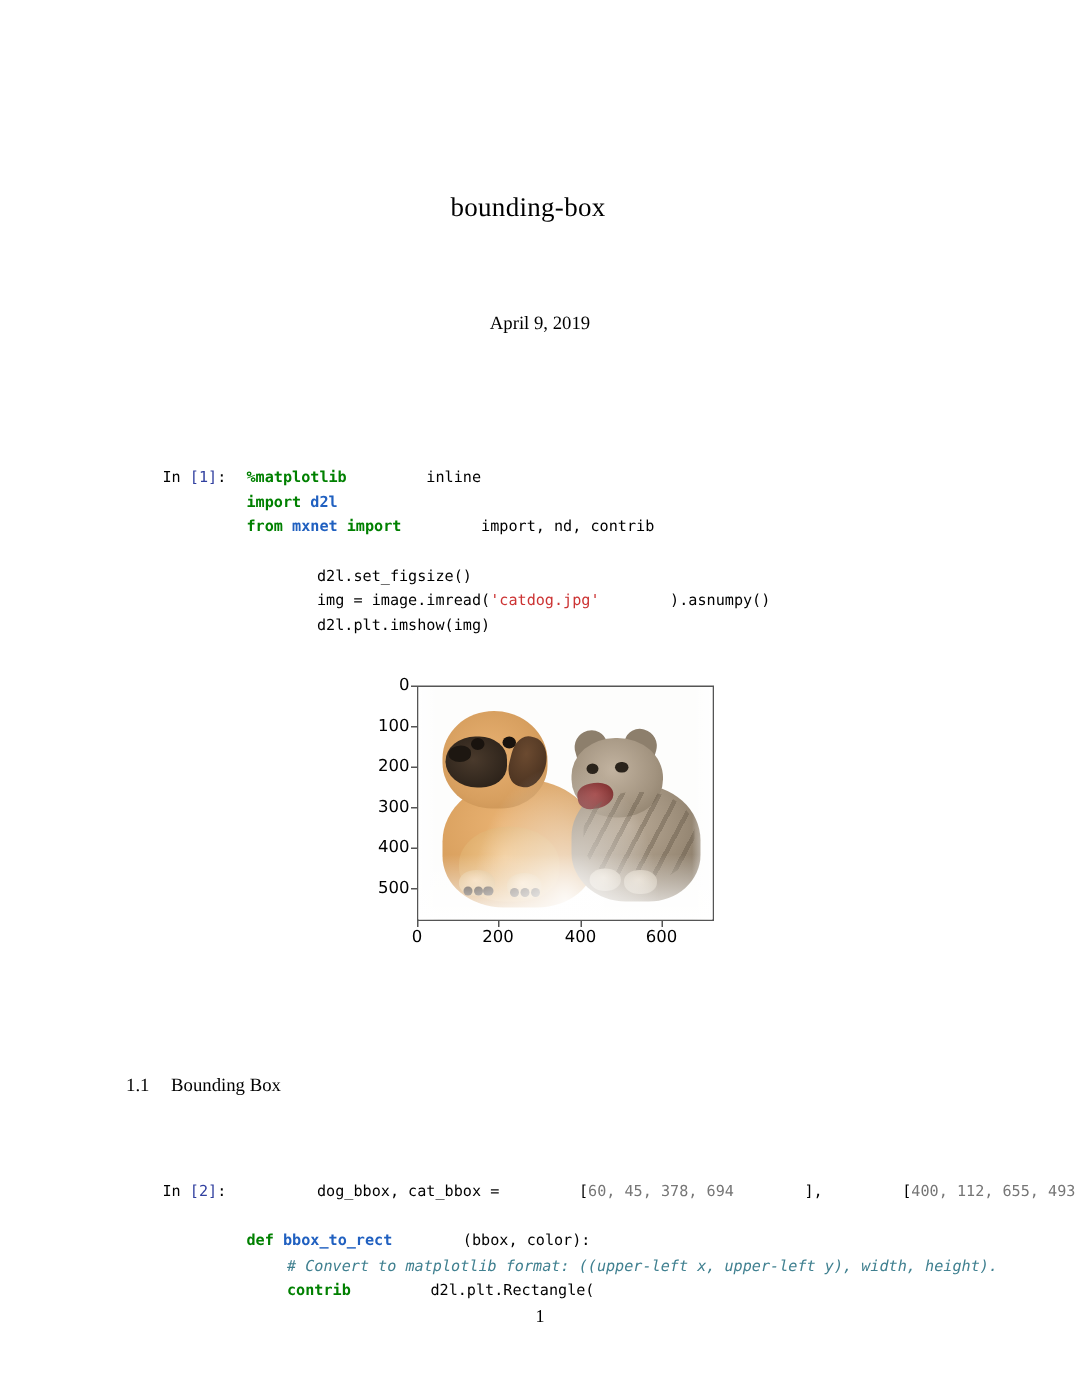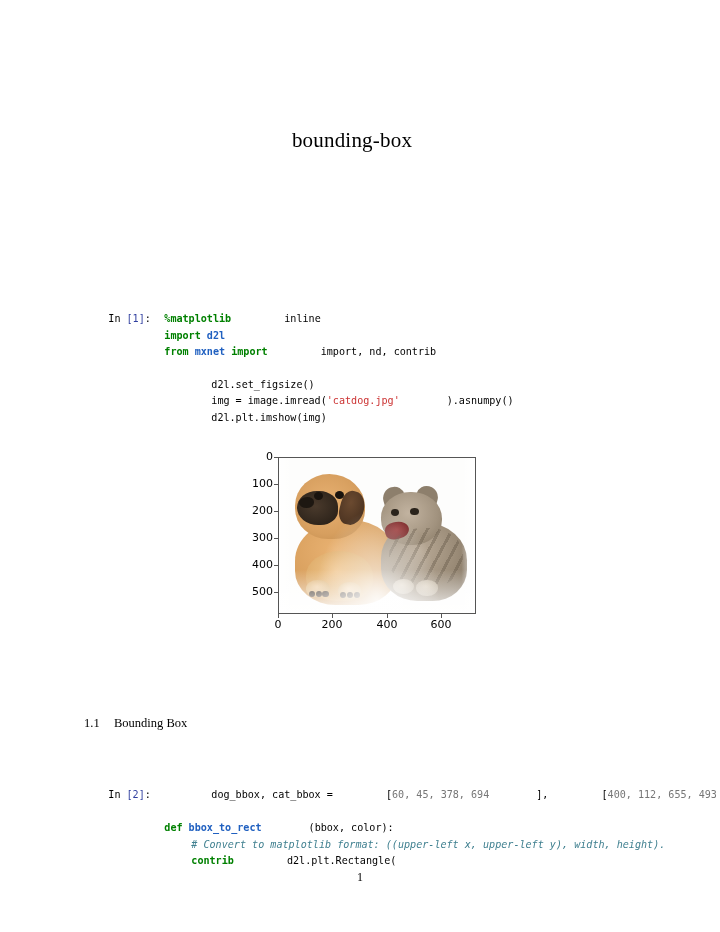--- a/index.html
+++ b/index.html
@@ -23,21 +23,21 @@
     background: #ffffff;
   }
 
   
   .doc-title {
     position: absolute;
     top: 128px;
     left: 0;
     width: 704px;
     text-align: center;
-    font-size: 21px;
+    font-size: 18px;
     letter-spacing: 0.2px;
   }
   .doc-date {
     position: absolute;
     top: 208px;
     left: 0;
     width: 720px;
     text-align: center;
     font-size: 12.5px;
   }
@@ -286,20 +286,21 @@
     text-align: center;
     font-size: 12px;
   }
 </style>
 </head>
 <body>
 
 <div class="page">
 
   <div class="doc-title">bounding-box</div>
+  <div class="doc-date">April 9, 2019</div>
 
 
   <div class="cell" style="left:84px; top:295px;">
     <span class="prompt"><span class="prompt-in">In</span> <span class="prompt-num">[1]</span><span class="prompt-in">:</span></span><span class="code-body"><span class="k">%matplotlib</span><span class="o"> inline</span>
 <span class="k">import</span><span class="nn"> d2l</span>
 <span class="k">from</span><span class="nn"> mxnet </span><span class="k">import</span><span class="o"> import, nd, contrib</span>
 
 <span class="o">d2l.set_figsize()</span>
 <span class="o">img = image.imread(</span><span class="s">'catdog.jpg'</span><span class="o">).asnumpy()</span>
 <span class="o">d2l.plt.imshow(img)</span></span>

